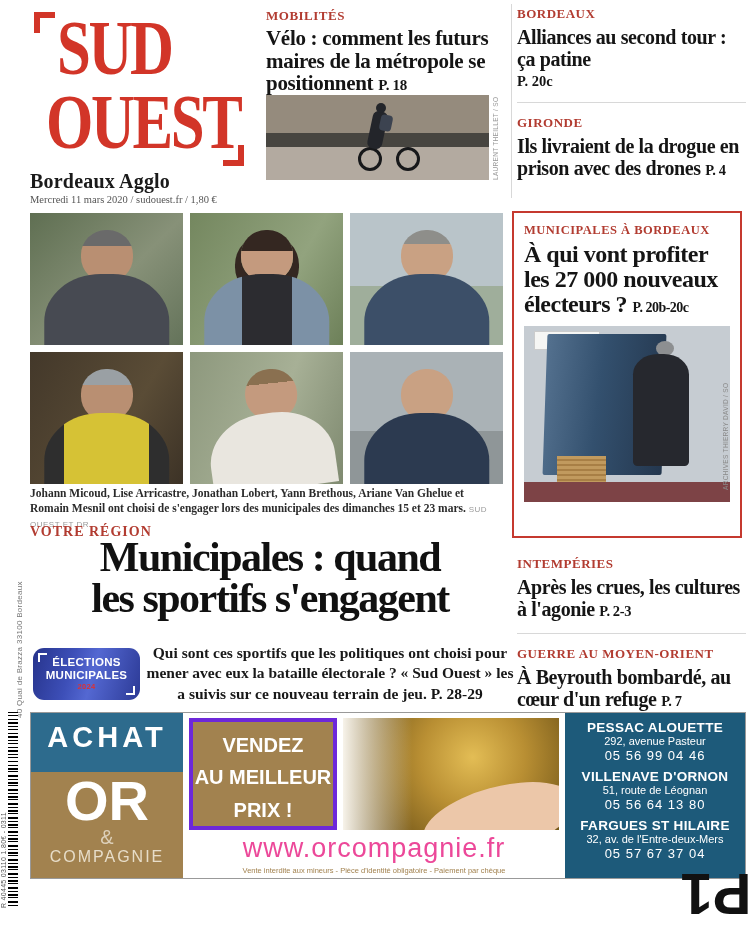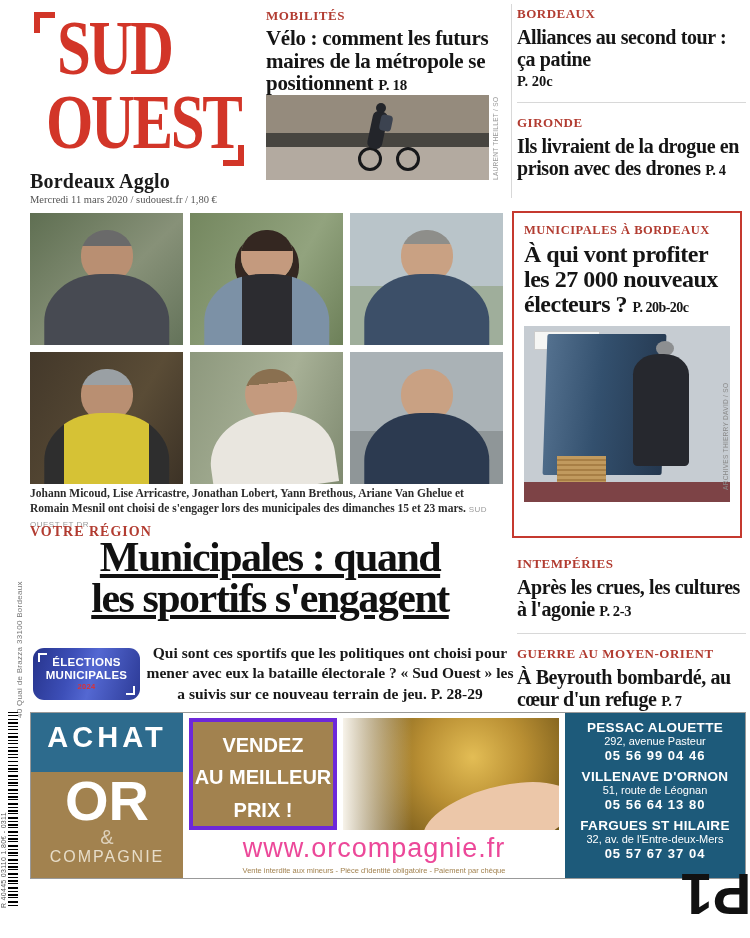--- a/index.html
+++ b/index.html
@@ -111,21 +111,21 @@
   
   #caption { left:30px; top:486px; width:473px; font-size:11.5px; font-weight:bold;
     line-height:1.3; color:#2b2b2b; }
   #caption .credit { font-weight:normal; font-size:8px; color:#999;
     letter-spacing:.5px; font-family:"Liberation Sans",sans-serif; }
 
   
   #lead-kicker { left:30px; top:524px; width:480px; text-align:left;
     font-size:14px; letter-spacing:1px; }
   #lead-hl { left:30px; top:537px; width:480px; text-align:center;
-    font-size:42px; font-weight:bold; line-height:.98; letter-spacing:-1.5px; color:#111;text-decoration:underline; }
+    font-size:42px; font-weight:bold; line-height:.98; letter-spacing:-1.5px; color:#111; }
   #badge { left:33px; top:648px; width:107px; height:52px; border-radius:11px;
     background:linear-gradient(105deg,#27348c 0%,#3d4fb8 35%,#5468d2 55%,#2c3a96 100%);
     display:flex; flex-direction:column; align-items:center; justify-content:center;
     font-family:"Liberation Sans",sans-serif; color:#fff; font-weight:bold;
     font-size:11.5px; line-height:1.15; letter-spacing:.3px; }
   .wbr { position:absolute; width:9px; height:9px; }
   #wbr-tl { left:5px; top:5px; border-top:2px solid #fff; border-left:2px solid #fff; }
   #wbr-br { right:5px; bottom:5px; border-bottom:2px solid #fff; border-right:2px solid #fff; }
   #badge-year { font-size:7.5px; color:#e03030; filter:blur(.4px); margin-top:1px; }
   #standfirst { left:145px; top:643px; width:370px; text-align:center;
@@ -151,21 +151,21 @@
   #jewel-white { position:absolute; left:0; top:0; width:32%; height:100%;
     background:linear-gradient(90deg,#f7f3ea, rgba(247,243,234,0)); }
   #jewel-hand { position:absolute; bottom:-20%; right:-8%; width:72%; height:58%;
     background:#ecc7a9; border-radius:50%; transform:rotate(-15deg); }
   #website { text-align:center; font-size:27px; color:#ec4899; letter-spacing:1px; margin-top:3px; }
   #legal { text-align:center; font-size:7.5px; color:#a2824f; margin-top:2px; }
   #ad-right { width:180px; background:#1d5a7a; color:#fff; text-align:center; padding-top:7px; }
   .loc { margin-bottom:6px; }
   .loc-name { font-size:13.5px; font-weight:bold; letter-spacing:.3px; line-height:15px; }
   .loc-addr { font-size:11px; line-height:13px; }
-  .loc-phone { font-size:13px; font-weight:bold; letter-spacing:1px; line-height:15px; }
+  .loc-phone { font-size:13px; font-weight:normal; letter-spacing:1px; line-height:15px; }
 
   
   #page-marker { left:686px; top:858px; width:60px; height:74px;
     display:flex; align-items:center; justify-content:center;
     font-family:"Liberation Sans",sans-serif; font-weight:bold; font-size:58px;
     color:#111; transform:rotate(180deg); }
 </style>
 </head>
 <body>
 

